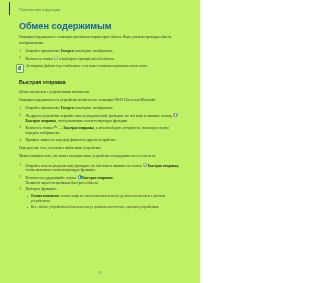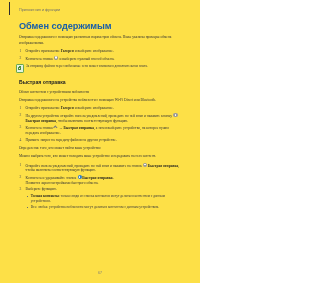--- a/index.html
+++ b/index.html
@@ -12,21 +12,21 @@
     height: 283px;
     position: relative;
     font-family: "Liberation Serif", "DejaVu Serif", serif;
     color: #2b2b2b;
     overflow: hidden;
   }
 
   .page {
     position: absolute;
     inset: 0;
-    background: #fde047;
+    background: #bef264;
     padding: 0;
   }
 
   
   .edge-marker {
     position: absolute;
     left: 9px;
     top: 2px;
     width: 1.4px;
     height: 13px;

